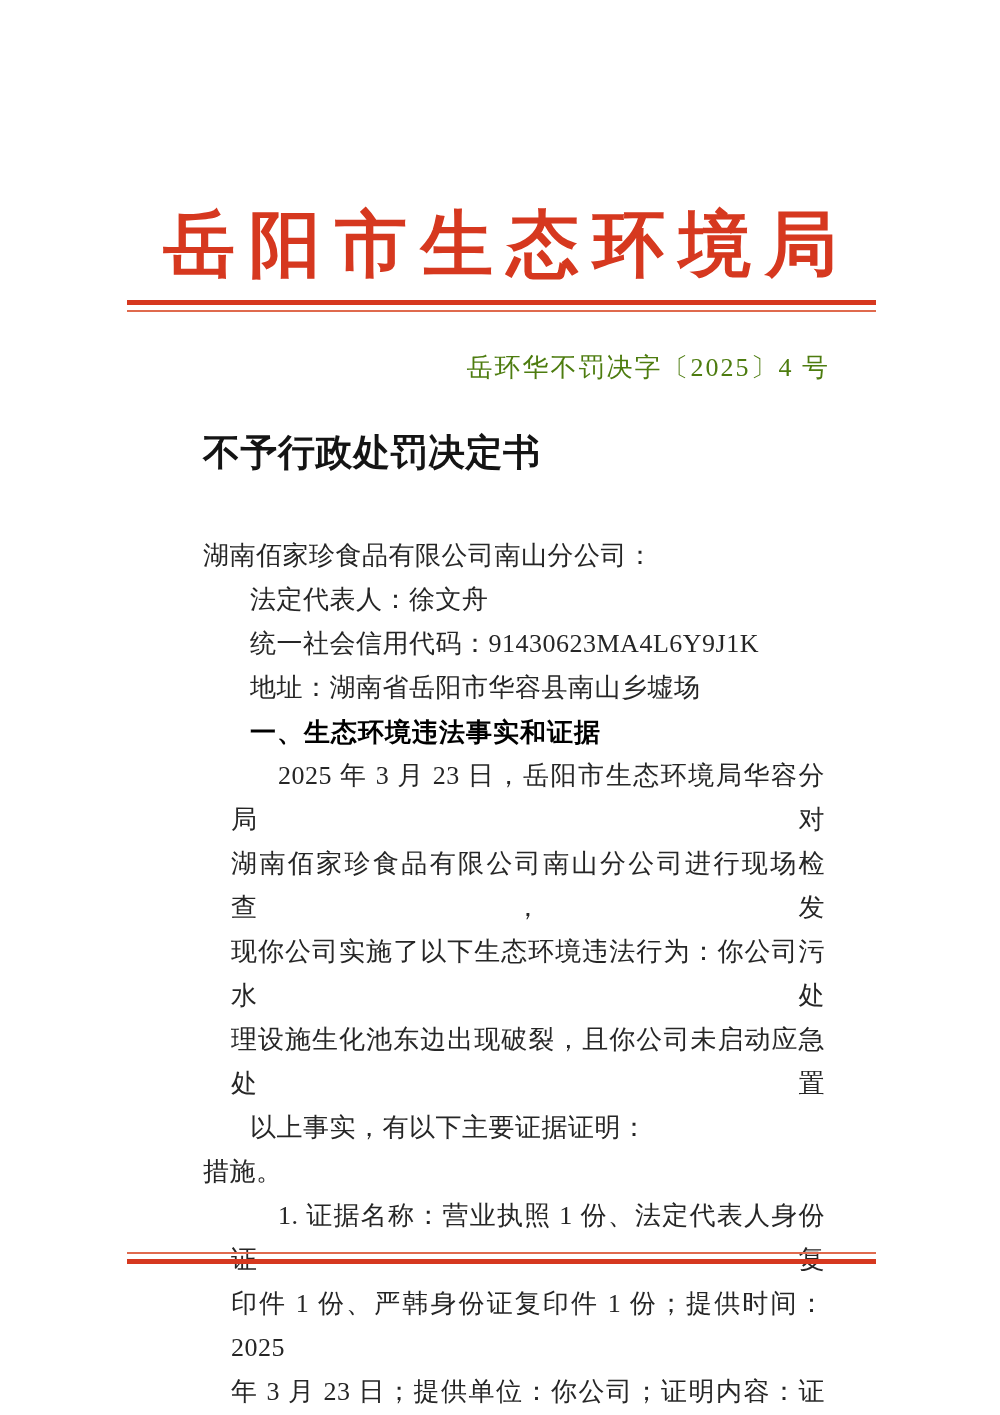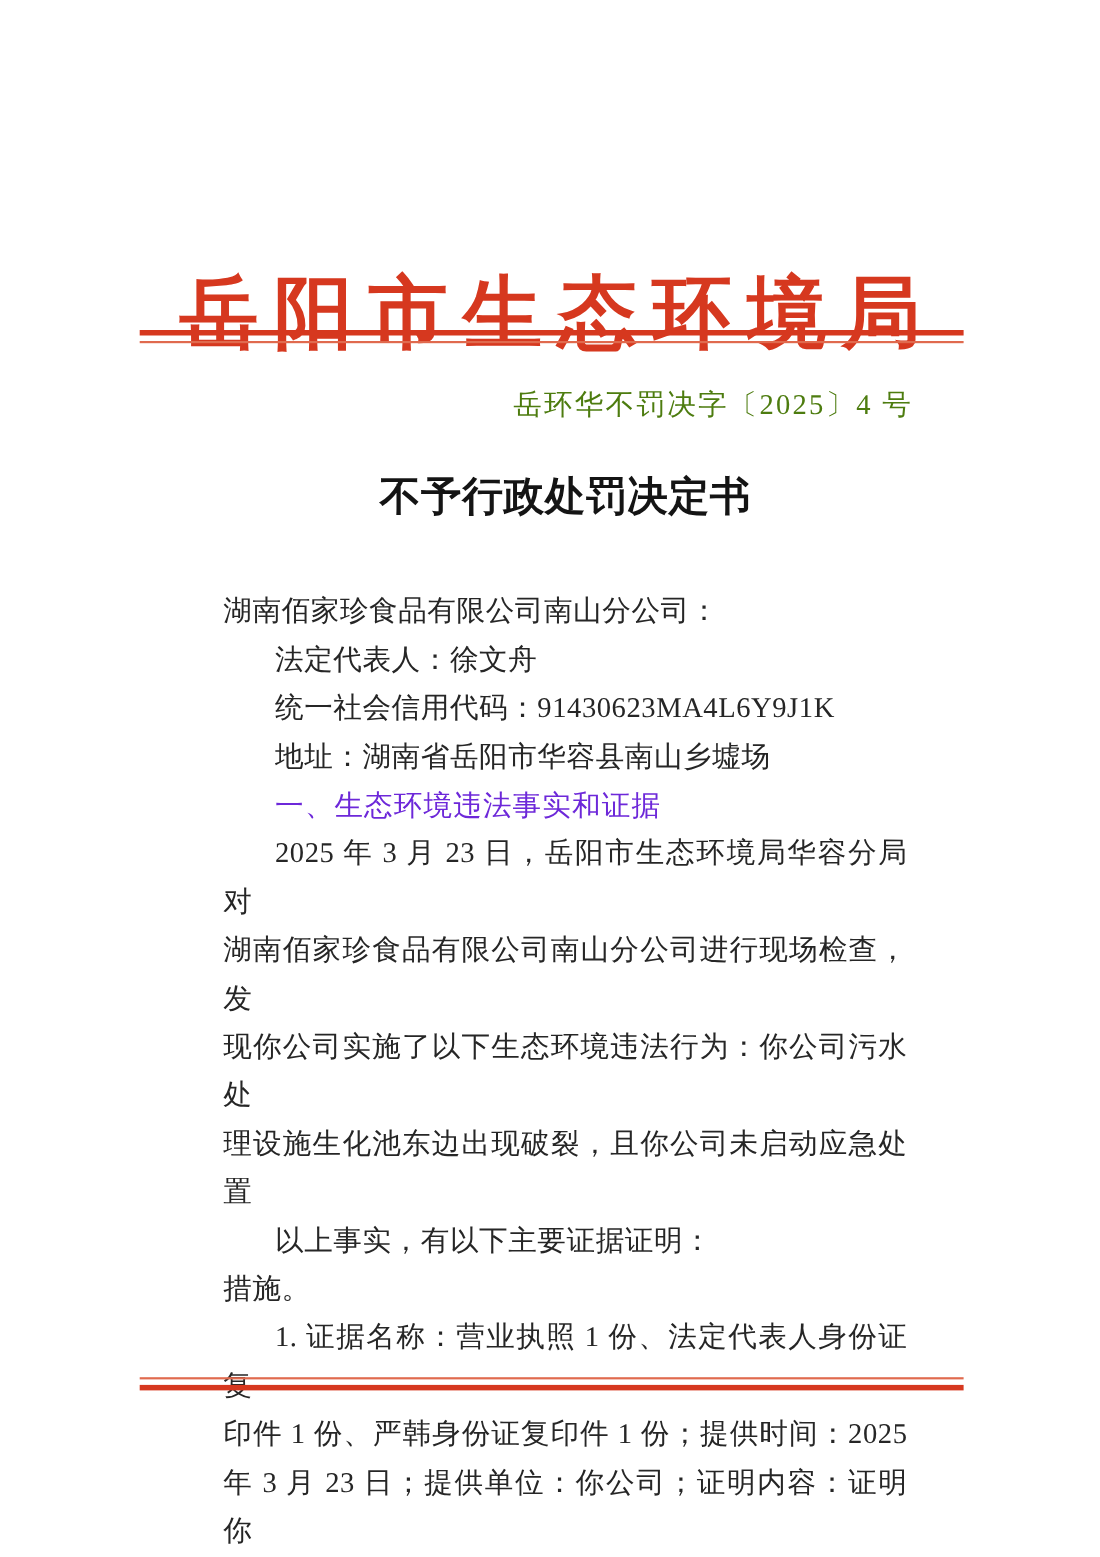--- a/index.html
+++ b/index.html
@@ -23,21 +23,20 @@
     left: 0;
     width: 100%;
     text-align: center;
     font-size: 72px;
     line-height: 86px;
     font-weight: 700;
     letter-spacing: 14px;
     text-indent: 14px;
     color: #d6381f;
     white-space: nowrap;
-    margin-top: 40px;
   }
 
   
   .rule { position: absolute; left: 127px; right: 124px; }
   .rule-top-thick  { top: 300px; height: 5px; background: #d6381f; }
   .rule-top-thin   { top: 310px; height: 2px; background: #e06a4e; }
   .rule-bot-thin   { top: 1252px; height: 2px; background: #e06a4e; }
   .rule-bot-thick  { top: 1259px; height: 5px; background: #d6381f; }
 
   
@@ -53,21 +52,21 @@
     color: #4d7c0f;
     white-space: nowrap;
   }
 
   
   .doc-title {
     position: absolute;
     top: 428px;
     left: 203px;
     right: 175px;
-    text-align: center;
+    text-align: left;
     font-size: 37px;
     line-height: 50px;
     font-weight: 700;
     letter-spacing: 0.5px;
     color: #141414;
     white-space: nowrap;
     font-family: Liberation Serif, serif;
   }
 
   
@@ -79,25 +78,26 @@
     font-size: 26px;
     line-height: 44px;
     color: #262626;
     letter-spacing: 0.5px;
   }
   .line { min-height: 44px; }
   .line.indent { text-indent: 47px; }
   .line.justify {
     text-align: justify;
     text-align-last: justify;
+    margin-left: 28px;
   }
   .line.heading {
     font-family: "Liberation Sans", "DejaVu Sans", sans-serif;
-    font-weight: 400;
-    color: #6d28d9;
+    font-weight: 700;
+    color: #000000;
     letter-spacing: 1px;
   }
 </style>
 </head>
 <body>
 
 <div class="page">
 
   <div class="masthead">岳阳市生态环境局</div>
 

